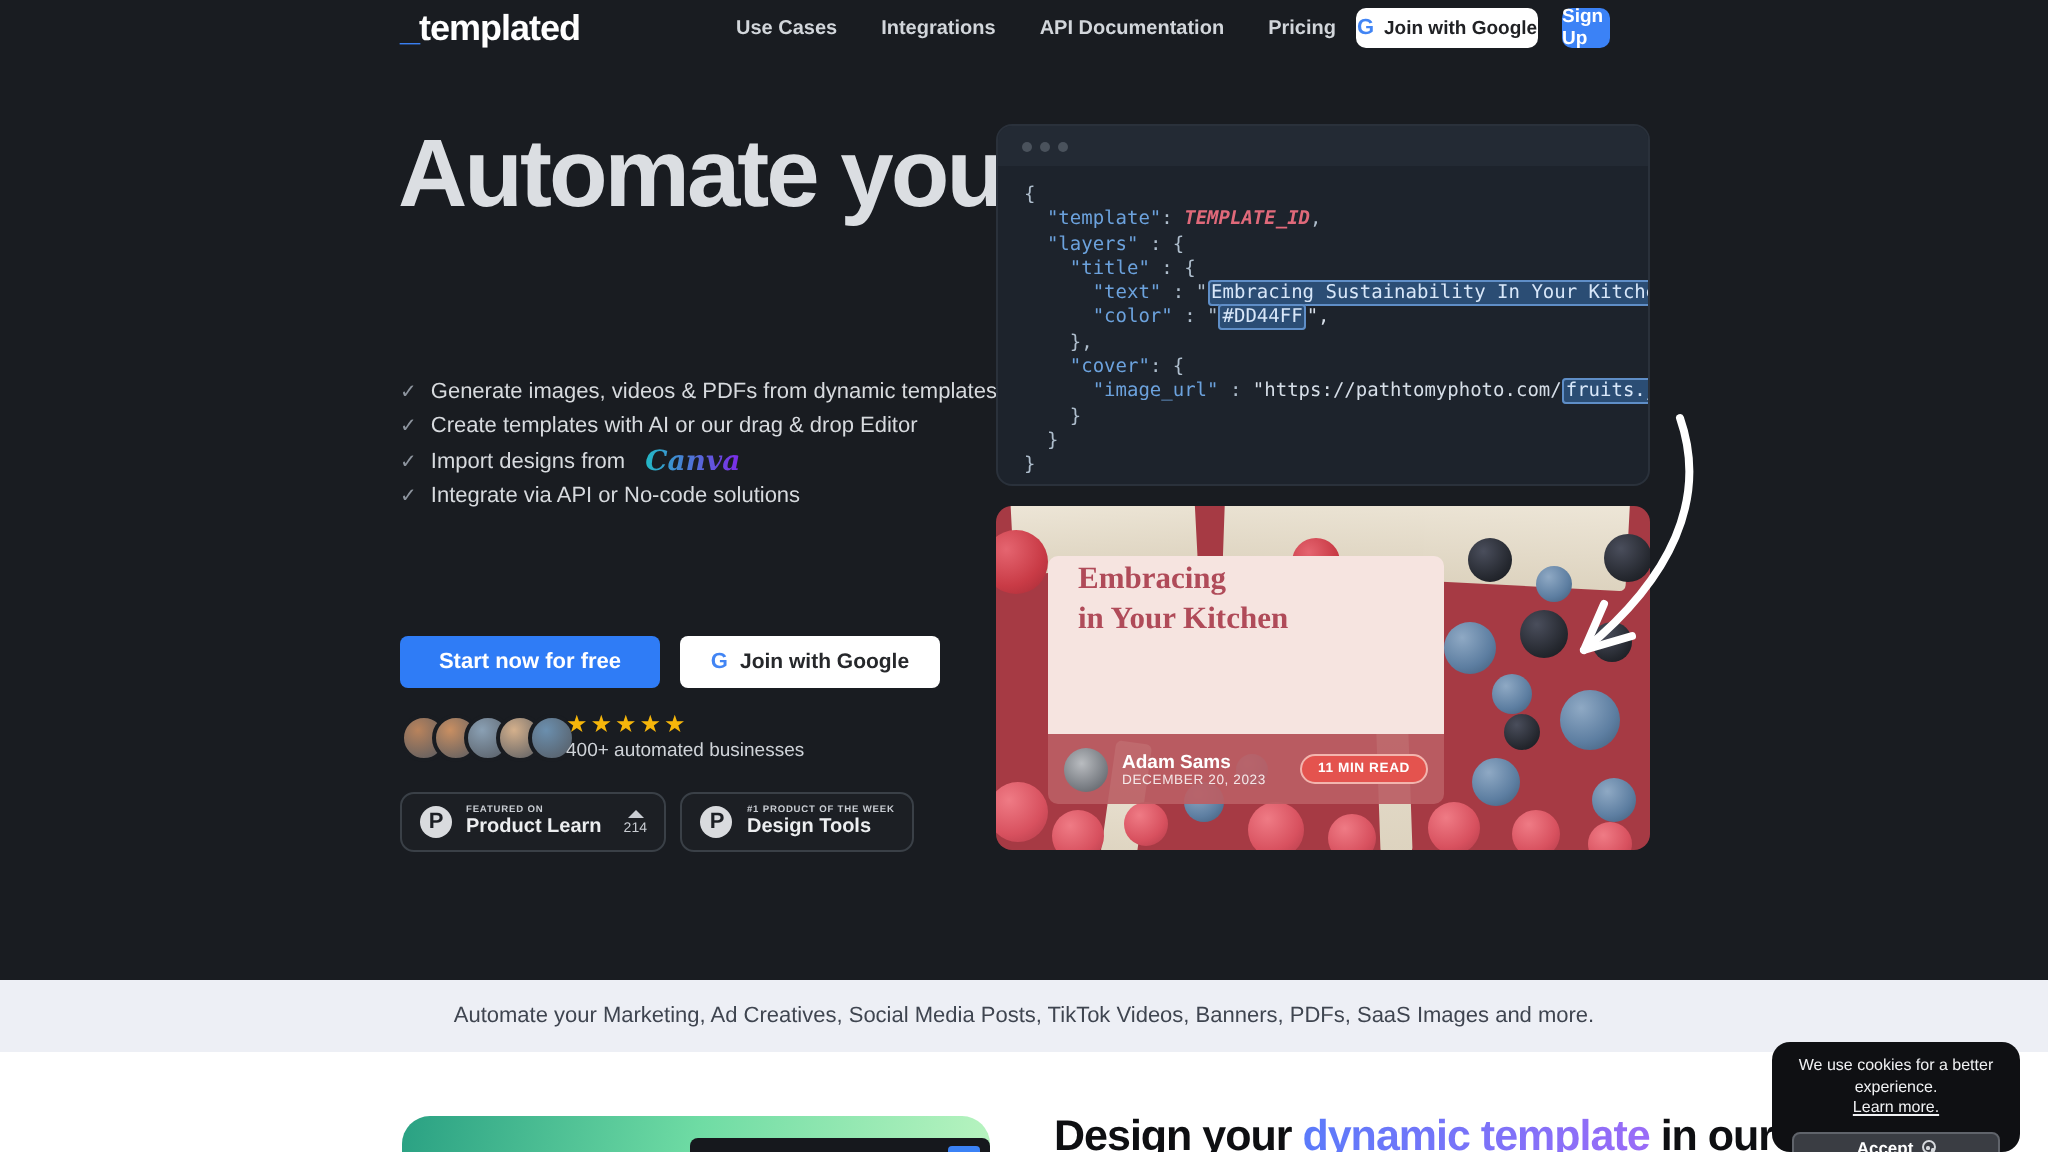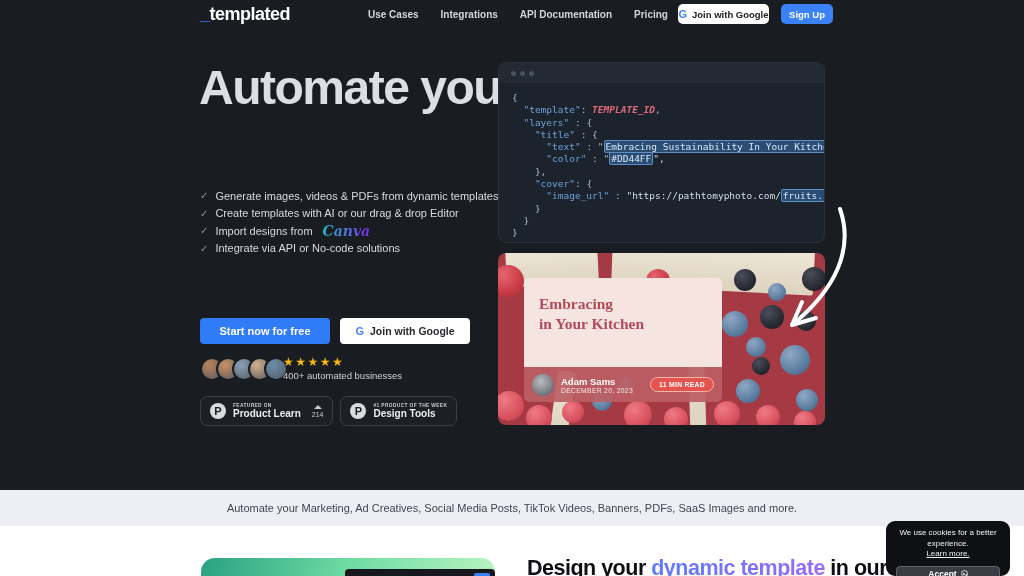--- a/index.html
+++ b/index.html
@@ -11,21 +11,21 @@
   .hero { position:absolute; left:0; top:0; width:1024px; height:490px; background:#191c21; }
 
   
   .logo { position:absolute; left:200px; top:4px; font-size:18px; font-weight:bold; color:#fff; letter-spacing:-0.5px;text-align:right; }
   .logo .underscore { color:#3b82f6; }
   .nav { position:absolute; left:368px; top:0; height:28px; display:flex; align-items:center; gap:22px; }
   .nav a { color:#d2d6db; font-size:10px; font-weight:bold; text-decoration:none; }
   .btn { display:inline-flex; align-items:center; justify-content:center; border-radius:5px; cursor:pointer; }
   .btn-google-sm { position:absolute; left:678px; top:4px; width:91px; height:20px; background:#fff; gap:5px;
     font-size:9.5px; font-weight:bold; color:#202124; }
-  .btn-signup { position:absolute; left:781px; top:4px; width:52px; height:20px; background:#3b82f6;
+  .btn-signup { position:absolute; left:781px; top:4px; width:24px; height:20px; background:#3b82f6;
     font-size:9.5px; font-weight:bold; color:#fff; }
   .g-icon { font-weight:bold; color:#4285F4; font-size:11px; }
 
   
   .hero-title { position:absolute; left:199px; top:60px; font-size:48px; font-weight:800; letter-spacing:-1.5px; color:#dbdee2; }
   .checklist { position:absolute; left:200px; top:187px; }
   .check-item { display:flex; align-items:center; gap:7px; height:17.5px; font-size:11px; color:#d7dade; }
   .check-mark { color:#8d949e; font-size:10px; }
   .canva { font-family:"DejaVu Serif", serif; font-style:italic; font-weight:bold; font-size:14px;
     background:linear-gradient(90deg,#23b8c6,#7d2ae8); -webkit-background-clip:text; background-clip:text; color:transparent; margin-left:3px; }
@@ -67,21 +67,21 @@
   .cover-card { position:absolute; left:498px; top:253px; width:327px; height:172px; border-radius:8px; overflow:hidden;
     background:#a63a44; }
   .berry { position:absolute; border-radius:50%; }
   .b-blue  { background:radial-gradient(circle at 35% 30%, #8fa9c4, #5d7ea1 60%, #3f5b78); }
   .b-black { background:radial-gradient(circle at 35% 30%, #4a4e5c, #25282f 65%, #14161b); }
   .b-rasp  { background:radial-gradient(circle at 35% 30%, #ef7b85, #d8515f 60%, #b03947); }
   .b-red   { background:radial-gradient(circle at 35% 30%, #e56570, #c93b46 60%, #a42b36); }
   .crate { position:absolute; background:linear-gradient(#efe8da,#ddd3bf); border-radius:3px; }
 
   .overlay-card { position:absolute; left:26px; top:25px; width:198px; height:124px; border-radius:5px; overflow:hidden; }
-  .overlay-title { background:#f6e4e0; height:89px; padding:16px 0 0 15px;
+  .overlay-title { background:#f6e4e0; height:89px; padding:2px 0 0 15px;
     font-family:"Liberation Serif", serif; font-weight:bold; font-size:15.5px; line-height:20px; color:#b04b59; }
   .overlay-meta { background:rgba(187,94,100,0.92); height:35px; display:flex; align-items:center; padding:0 8px; gap:7px; }
   .meta-avatar { width:22px; height:22px; border-radius:50%; background:radial-gradient(circle at 40% 35%, #b9bcc0, #7c8086 60%, #54575c); flex:0 0 auto; }
   .meta-author { font-size:9.5px; font-weight:bold; color:#fff; line-height:11px; }
   .meta-date { font-size:6.8px; color:rgba(255,255,255,0.85); letter-spacing:0.3px; }
   .read-badge { margin-left:auto; background:#e4534e; border:1px solid #f2b5ae; border-radius:9px; padding:3px 8px;
     font-size:6.8px; font-weight:bold; color:#fff; letter-spacing:0.3px; }
 
   .arrow-svg { position:absolute; left:778px; top:205px; z-index:6; }
 

